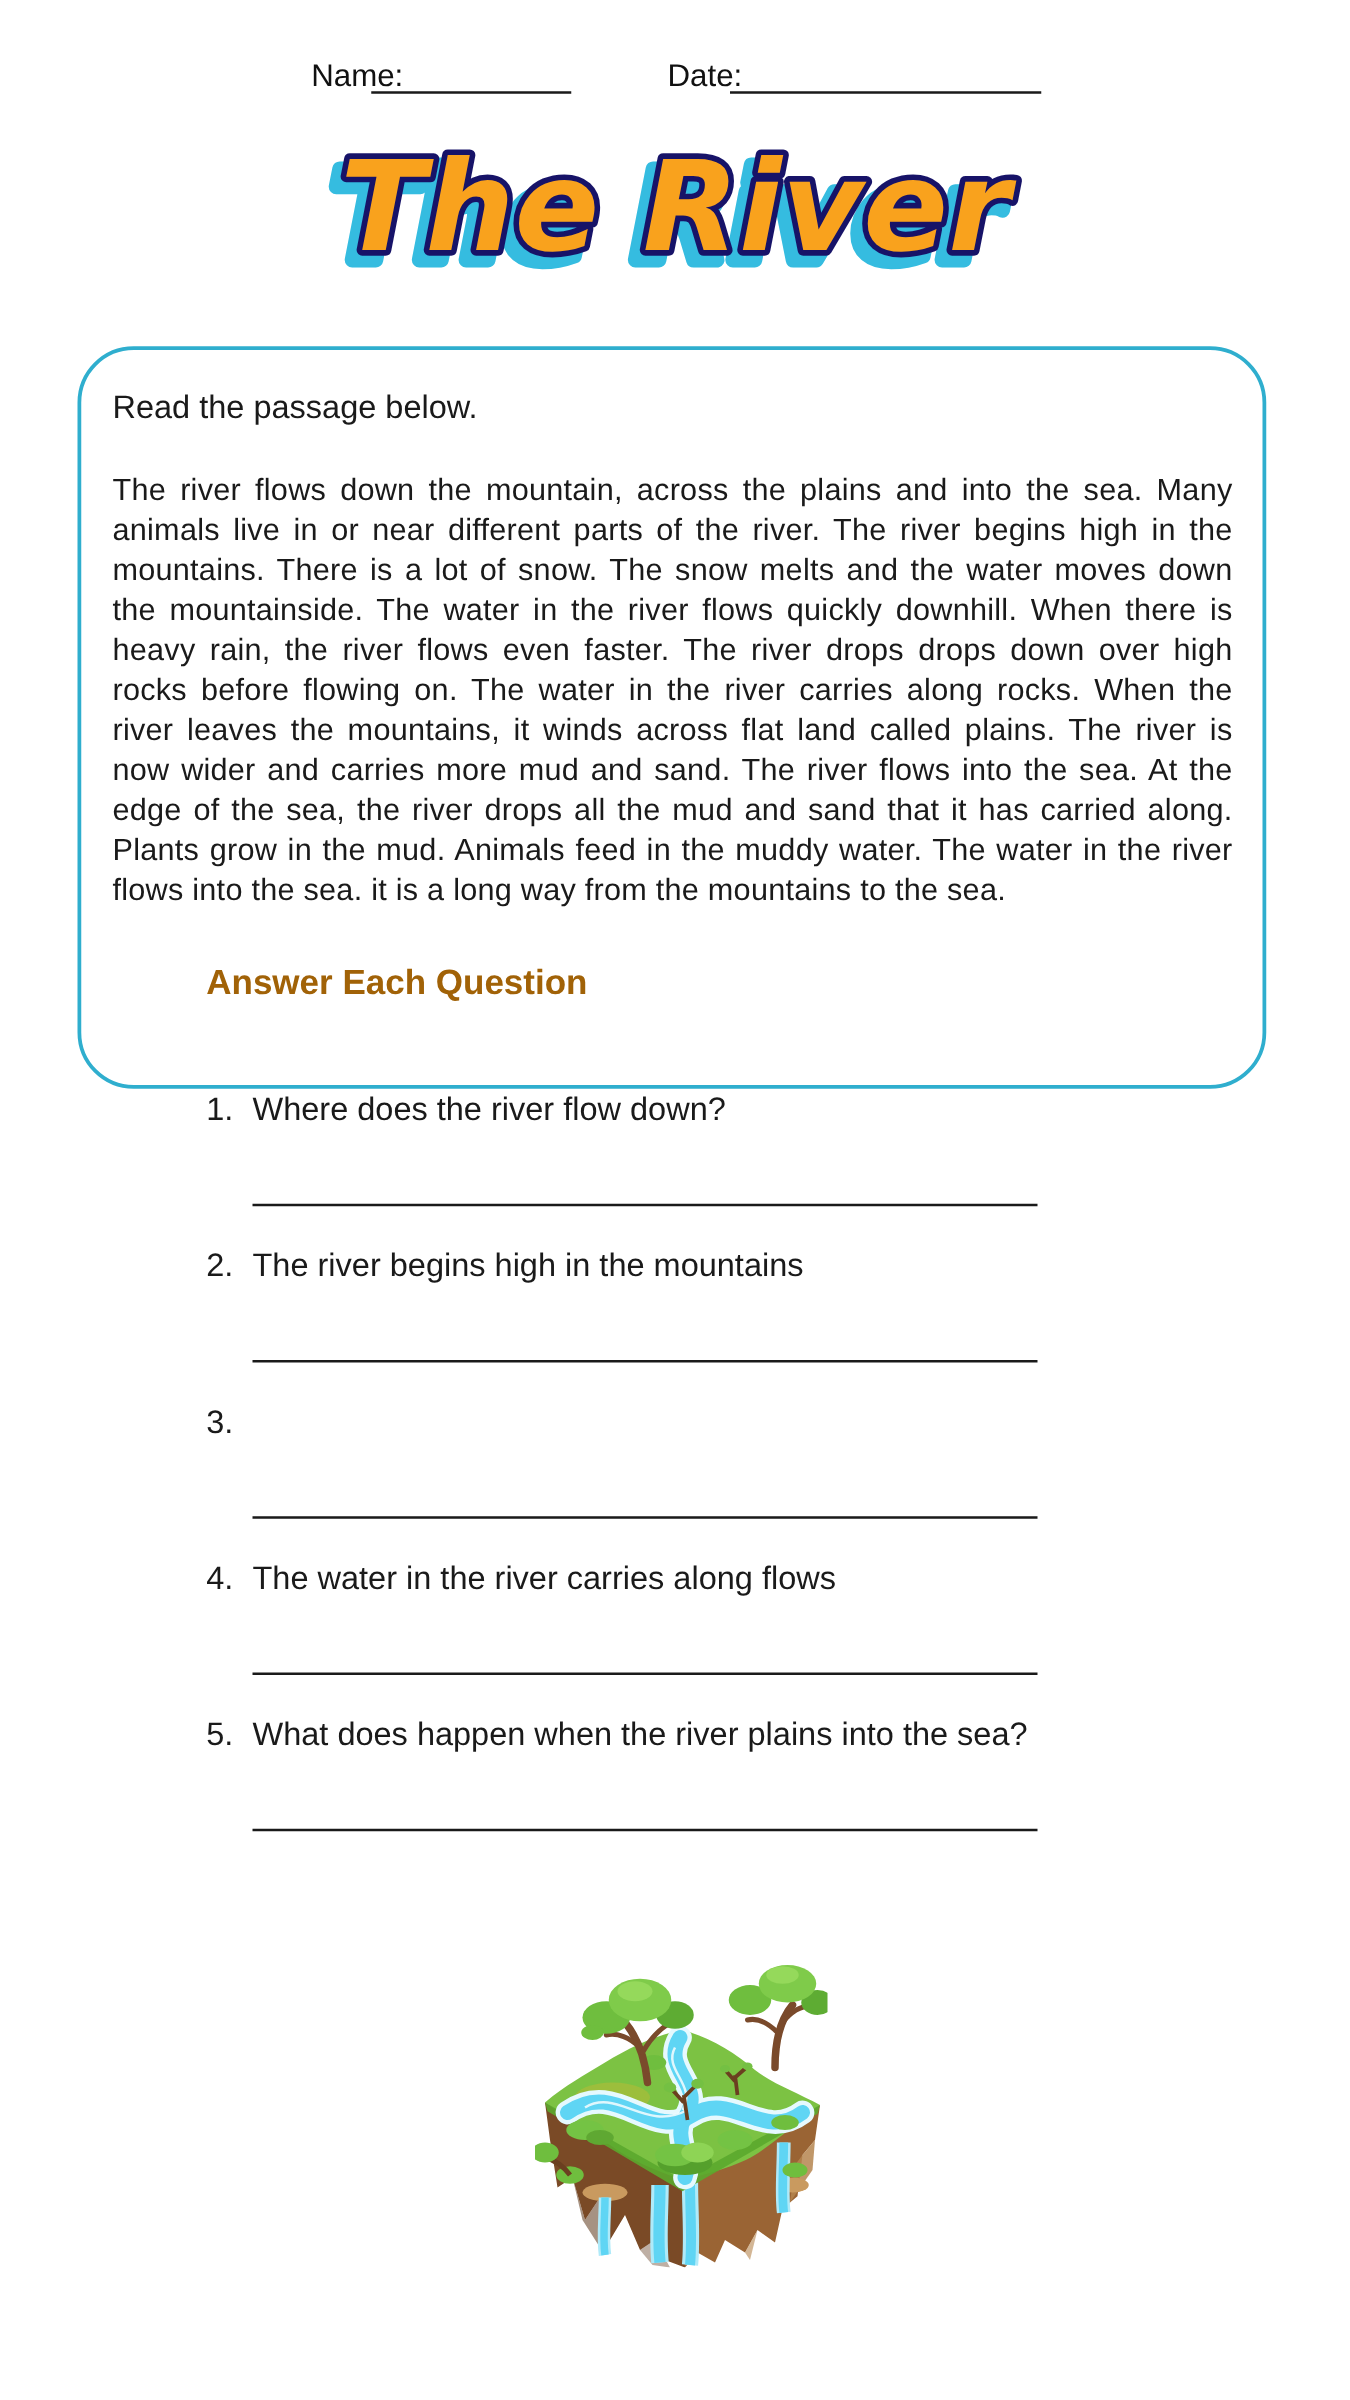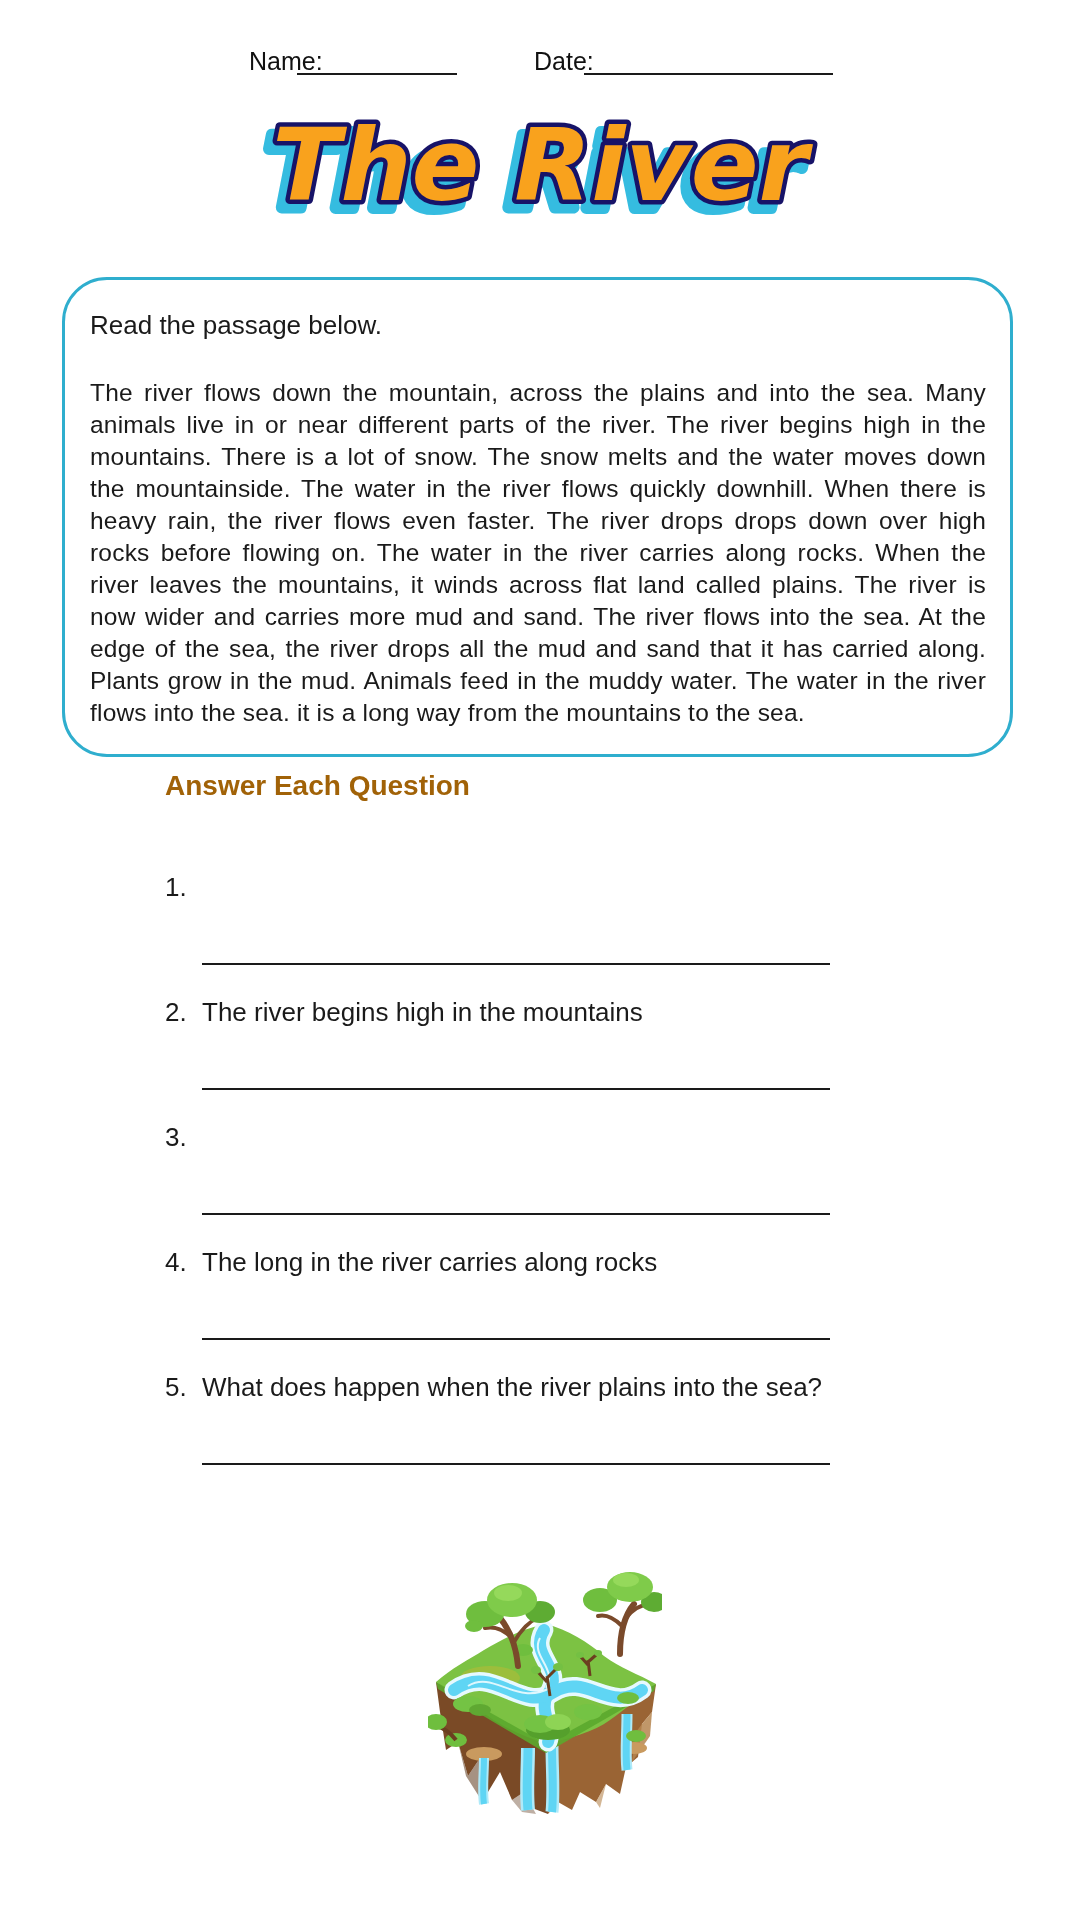--- a/index.html
+++ b/index.html
@@ -15,21 +15,21 @@
 
   
   .field-label { font-size: 25px; color: #111; }
   .write-line { border-bottom: 2px solid #1a1a1a; height: 24px; }
 
   
   .title-wrap { left: 210px; top: 72px; width: 660px; height: 135px; margin-top: 32px; }
 
   
   .passage-box {
-    left: 62px; top: 277px; width: 951px; height: 480px;
+    left: 62px; top: 277px; width: 951px; height: 594px;
     border: 3px solid #2FAECE; border-radius: 45px;
     box-sizing: border-box;
     padding: 30px 24px 0 25px;
     background: #ffffff;
   }
   .instruction { font-size: 26px; margin: 0; }
   .passage {
     font-size: 24.5px; line-height: 32px;
     text-align: justify;
     margin: 36px 0 0 0;
@@ -63,37 +63,38 @@
 
 <div class="abs passage-box">
   <p class="instruction">Read the passage below.</p>
   <p class="passage">The river flows down the mountain, across the plains and into the sea. Many animals live in or near different parts of the river. The river begins high in the mountains. There is a lot of snow. The snow melts and the water moves down the mountainside. The water in the river flows quickly downhill. When there is heavy rain, the river flows even faster. The river drops drops down over high rocks before flowing on. The water in the river carries along rocks. When the river leaves the mountains, it winds across flat land called plains. The river is now wider and carries more mud and sand. The river flows into the sea. At the edge of the sea, the river drops all the mud and sand that it has carried along. Plants grow in the mud. Animals feed in the muddy water. The water in the river flows into the sea. it is a long way from the mountains to the sea.</p>
 </div>
 
 <div class="abs section-heading">Answer Each Question</div>
 
 <div class="question" style="top:872px;">
   <span class="q-num">1.</span>
+  <span class="q-text">Where does the river flow down?</span>
   <div class="q-line"></div>
 </div>
 
 <div class="question" style="top:997px;">
   <span class="q-num">2.</span>
   <span class="q-text">The river begins high in the mountains</span>
   <div class="q-line"></div>
 </div>
 
 <div class="question" style="top:1122px;">
   <span class="q-num">3.</span>
   <div class="q-line"></div>
 </div>
 
 <div class="question" style="top:1247px;">
   <span class="q-num">4.</span>
-  <span class="q-text">The long in the river carries along rocks</span>
+  <span class="q-text">The water in the river carries along flows</span>
   <div class="q-line"></div>
 </div>
 
 <div class="question" style="top:1372px;">
   <span class="q-num">5.</span>
   <span class="q-text">What does happen when the river plains into the sea?</span>
   <div class="q-line"></div>
 </div>
 
 <div class="abs island-wrap">

